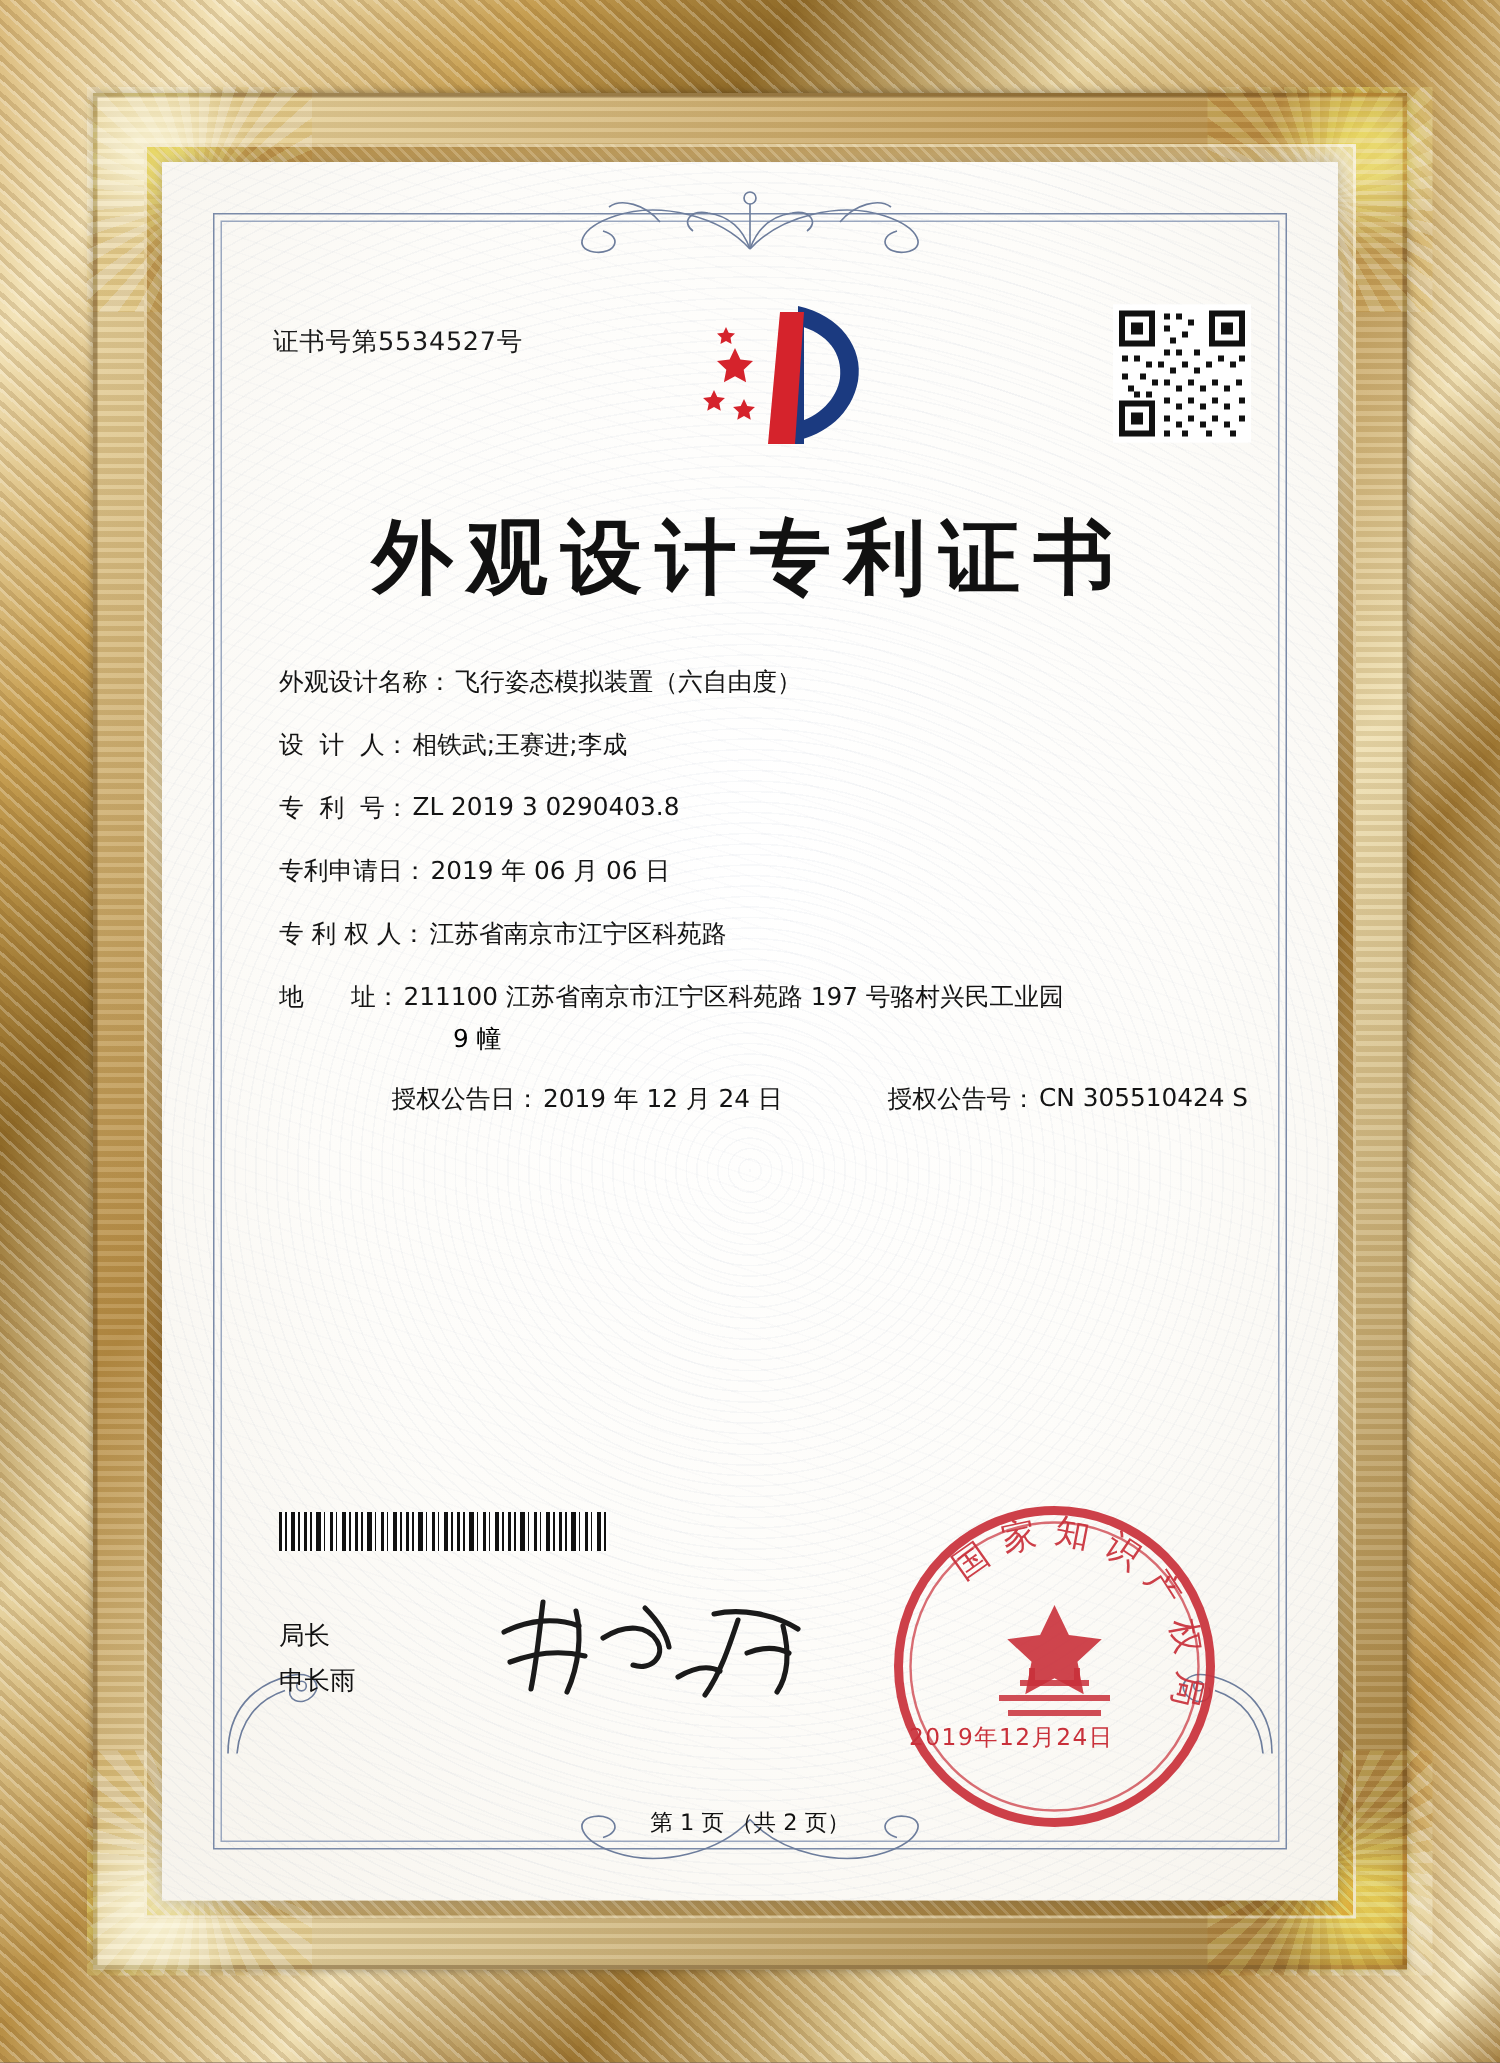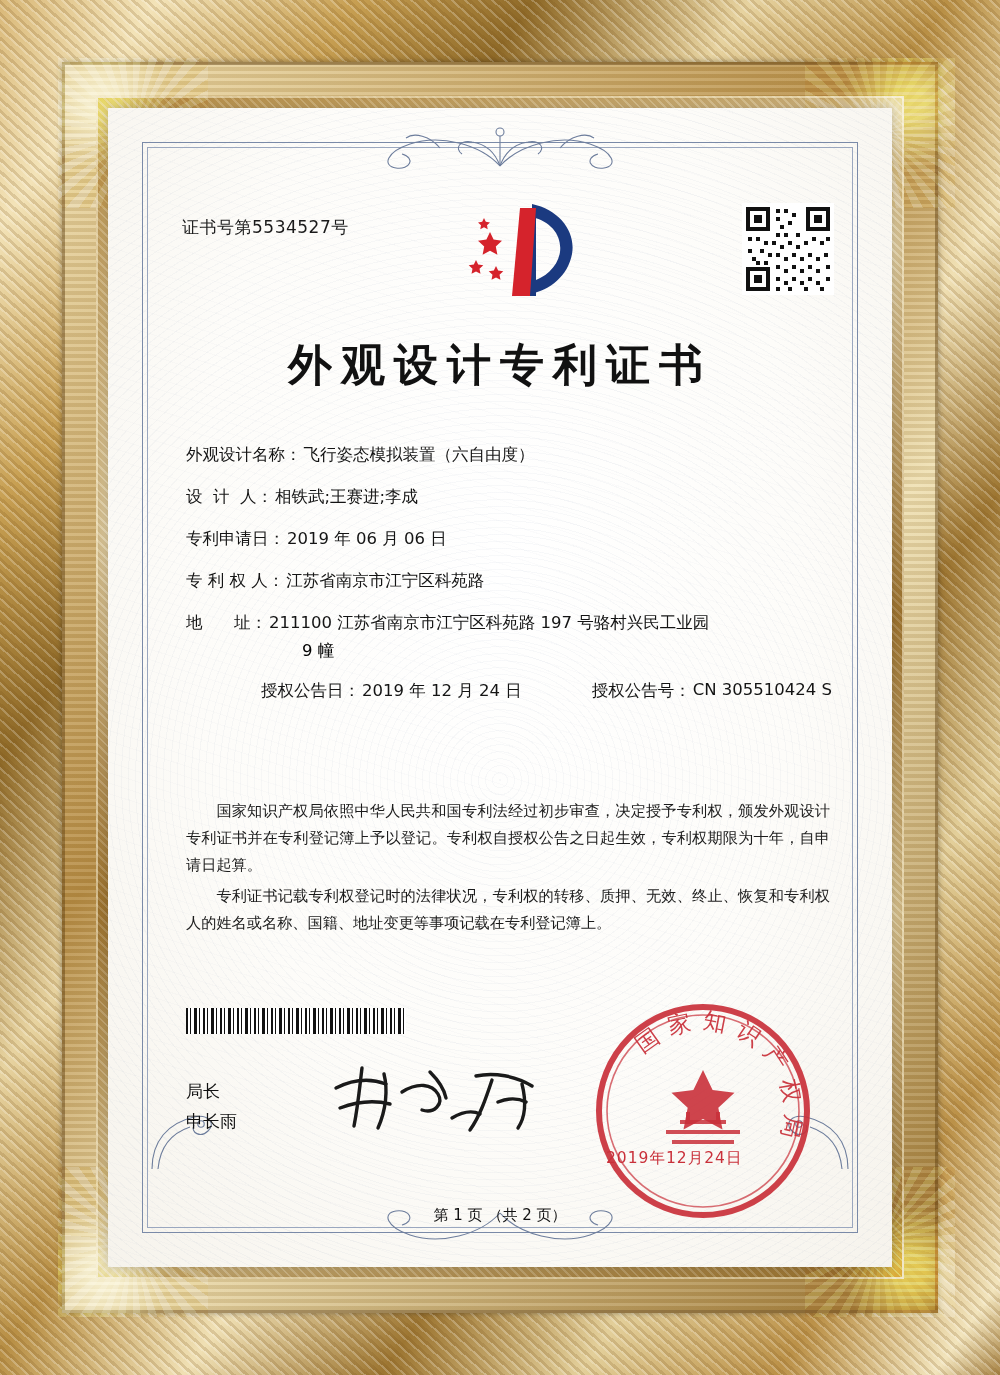--- a/index.html
+++ b/index.html
@@ -93,21 +93,21 @@
   }
   .logo{position:absolute;left:352px;top:88px;width:130px;height:110px;}
   .qr{
     position:absolute;right:58px;top:95px;width:92px;height:92px;
     background:#fff;
   }
   .qr svg{display:block;}
 
   .title{
     position:absolute;left:0;right:0;top:228px;text-align:center;
-    font-size:44px;letter-spacing:9px;color:#111;
+    font-size:54px;letter-spacing:9px;color:#111;
     font-family:Liberation Sans, sans-serif;
     font-weight:700;
   }
 
   .fields{position:absolute;left:78px;top:336px;right:60px;}
   .row{display:flex;align-items:flex-start;margin-bottom:20px;font-size:16.5px;color:#141414;}
   .lab{white-space:pre;color:#141414;}
   .val{margin-left:2px;color:#141414;}
   .row.two{justify-content:flex-end;}
   .row .second{margin-left:70px;}
@@ -299,44 +299,44 @@
       <div class="fields">
         <div class="row">
           <span class="lab">外观设计名称：</span>
           <span class="val">飞行姿态模拟装置（六自由度）</span>
         </div>
         <div class="row">
           <span class="lab">设  计  人：</span>
           <span class="val">相铁武;王赛进;李成</span>
         </div>
         <div class="row">
+          <span class="lab">专  利  号：</span>
+          <span class="val">ZL 2019 3 0290403.8</span>
+        </div>
+        <div class="row">
           <span class="lab">专利申请日：</span>
           <span class="val">2019 年 06 月 06 日</span>
         </div>
         <div class="row">
           <span class="lab">专 利 权 人：</span>
           <span class="val">江苏省南京市江宁区科苑路</span>
         </div>
         <div class="row">
           <span class="lab">地      址：</span>
           <span class="val">211100  江苏省南京市江宁区科苑路 197 号骆村兴民工业园</span>
         </div>
         <div class="addr2">9 幢</div>
         <div class="row two">
           <span class="lab">授权公告日：</span>
           <span class="val">2019 年 12 月 24 日</span>
           <span class="lab second">授权公告号：</span>
           <span class="val">CN 305510424 S</span>
         </div>
       </div>
 
-      <div class="para">
-        <p>国家知识产权局依照中华人民共和国专利法经过初步审查，决定授予专利权，颁发外观设计专利证书并在专利登记簿上予以登记。专利权自授权公告之日起生效，专利权期限为十年，自申请日起算。</p>
-        <p>专利证书记载专利权登记时的法律状况，专利权的转移、质押、无效、终止、恢复和专利权人的姓名或名称、国籍、地址变更等事项记载在专利登记簿上。</p>
-      </div>
 
       <div class="barcode"></div>
 
       <div class="director">
         <div>局长</div>
         <div>申长雨</div>
       </div>
 
       <div class="signature">
         <svg viewBox="0 0 230 80" xmlns="http://www.w3.org/2000/svg">

